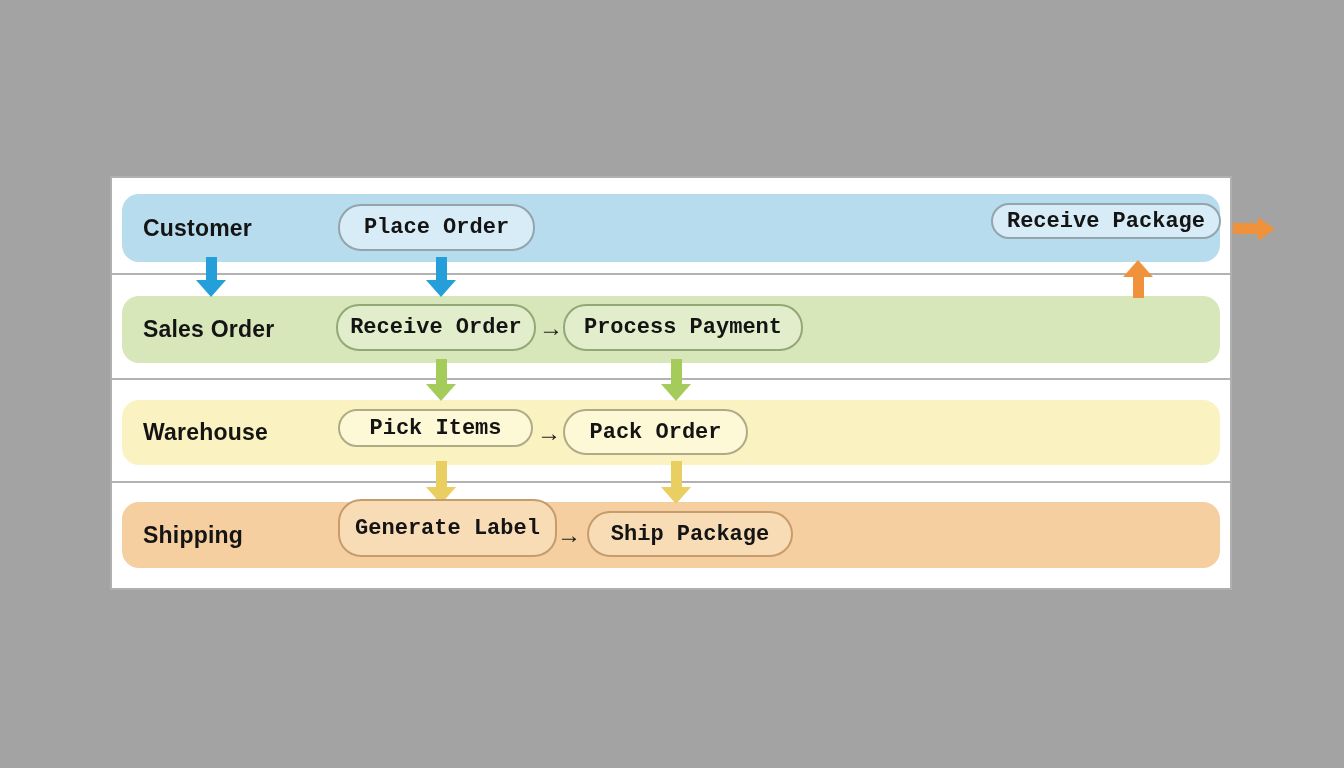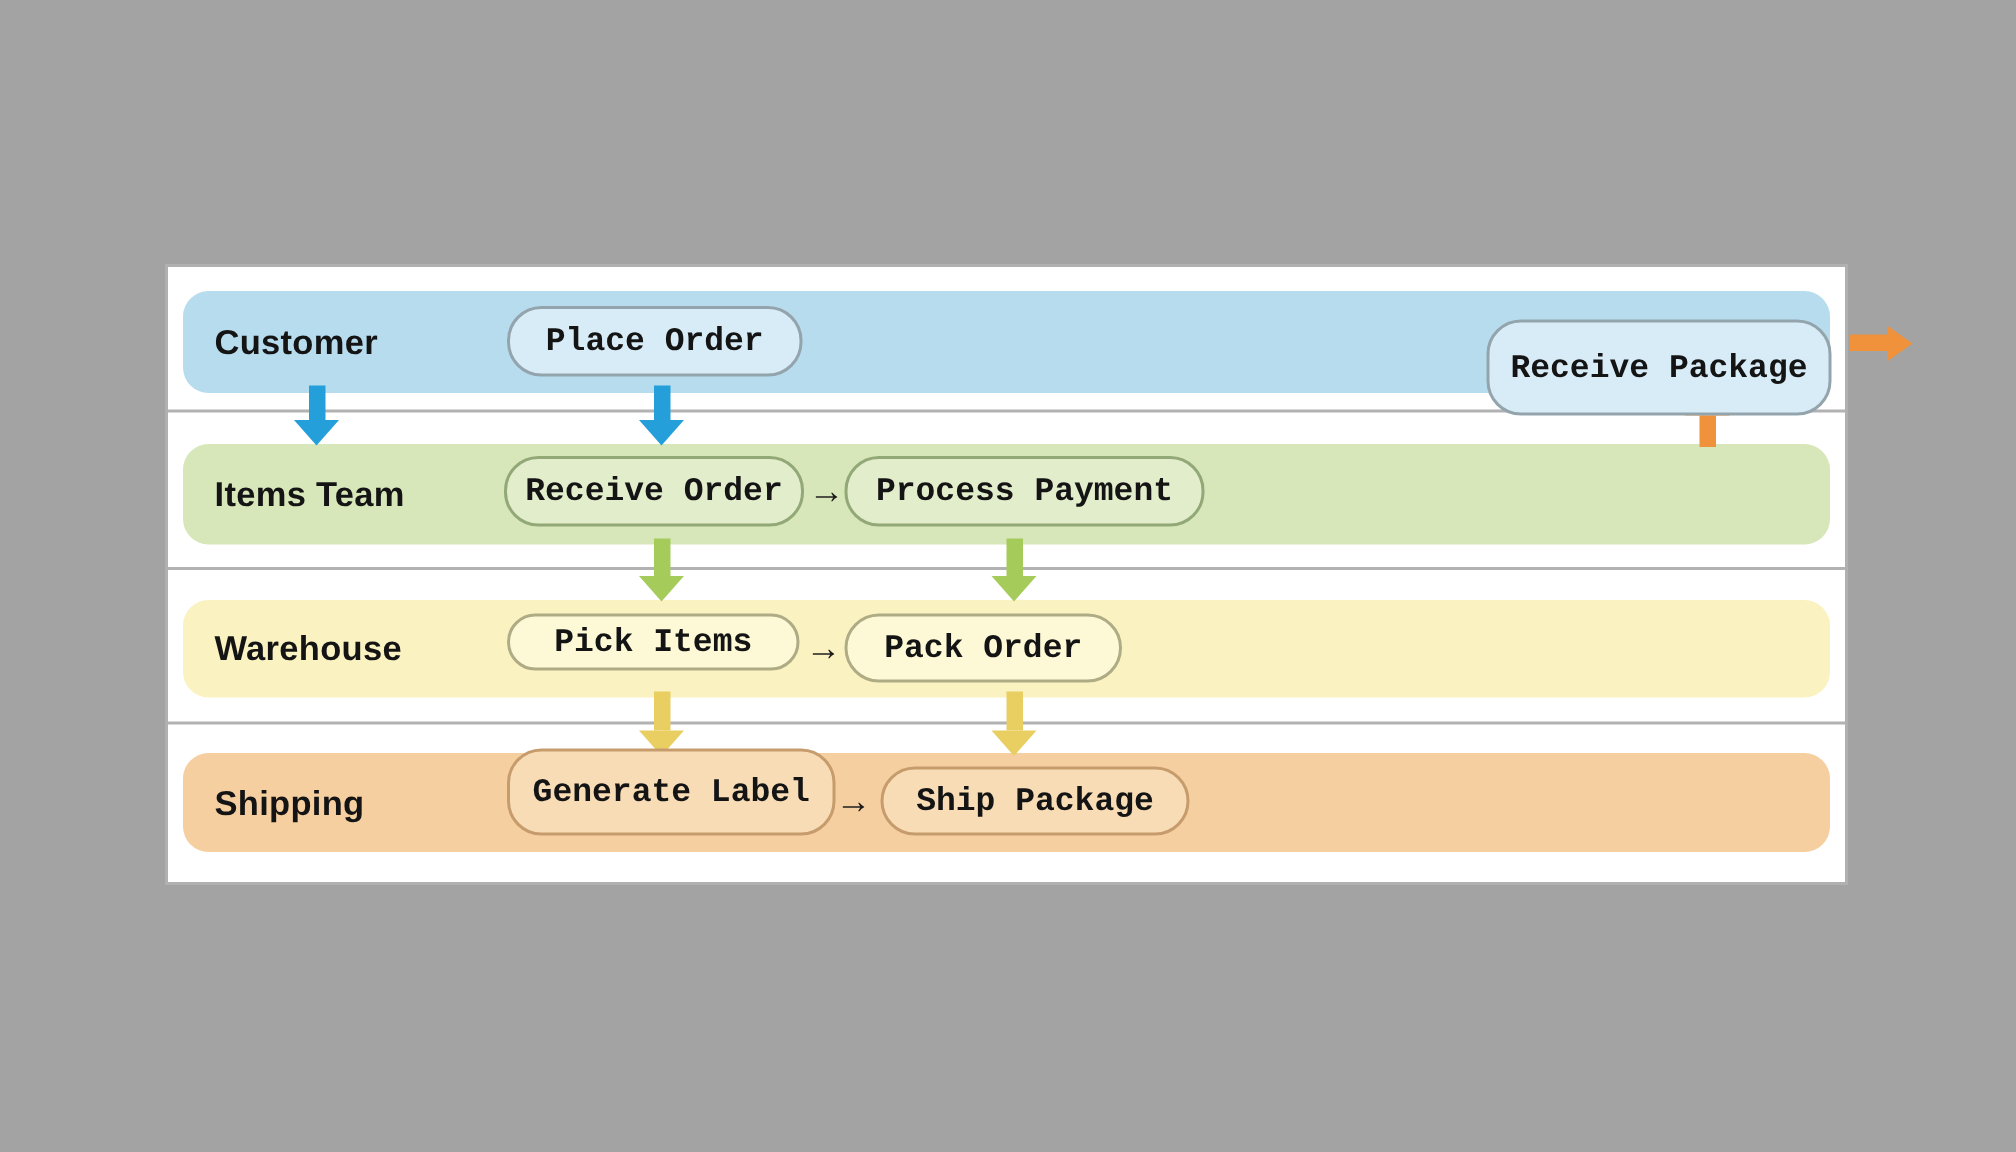--- a/index.html
+++ b/index.html
@@ -65,31 +65,31 @@
 
   <div class="frame"></div>
   <div class="sep" style="top:273px;"></div>
   <div class="sep" style="top:378px;"></div>
   <div class="sep" style="top:481px;"></div>
 
   <div class="band band-customer">
     <span class="lane-label">Customer</span>
   </div>
   <div class="band band-sales">
-    <span class="lane-label">Items Team</span>
+    <span class="lane-label">Sales Order</span>
   </div>
   <div class="band band-warehouse">
     <span class="lane-label">Warehouse</span>
   </div>
   <div class="band band-shipping">
     <span class="lane-label">Shipping</span>
   </div>
 
   <div class="node node-c" style="left:338px;top:204px;width:197px;height:47px;">Place Order</div>
-  <div class="node node-c" style="left:991px;top:213px;width:230px;height:64px;">Receive Package</div>
+  <div class="node node-c" style="left:991px;top:203px;width:230px;height:36px;">Receive Package</div>
 
   <div class="node node-s" style="left:336px;top:304px;width:200px;height:47px;">Receive Order</div>
   <div class="node node-s" style="left:563px;top:304px;width:240px;height:47px;">Process Payment</div>
 
   <div class="node node-w" style="left:338px;top:409px;width:195px;height:38px;">Pick Items</div>
   <div class="node node-w" style="left:563px;top:409px;width:185px;height:46px;">Pack Order</div>
 
   <div class="node node-o" style="left:338px;top:499px;width:219px;height:58px;">Generate Label</div>
   <div class="node node-o" style="left:587px;top:511px;width:206px;height:46px;text-align:right;">Ship Package</div>
 

